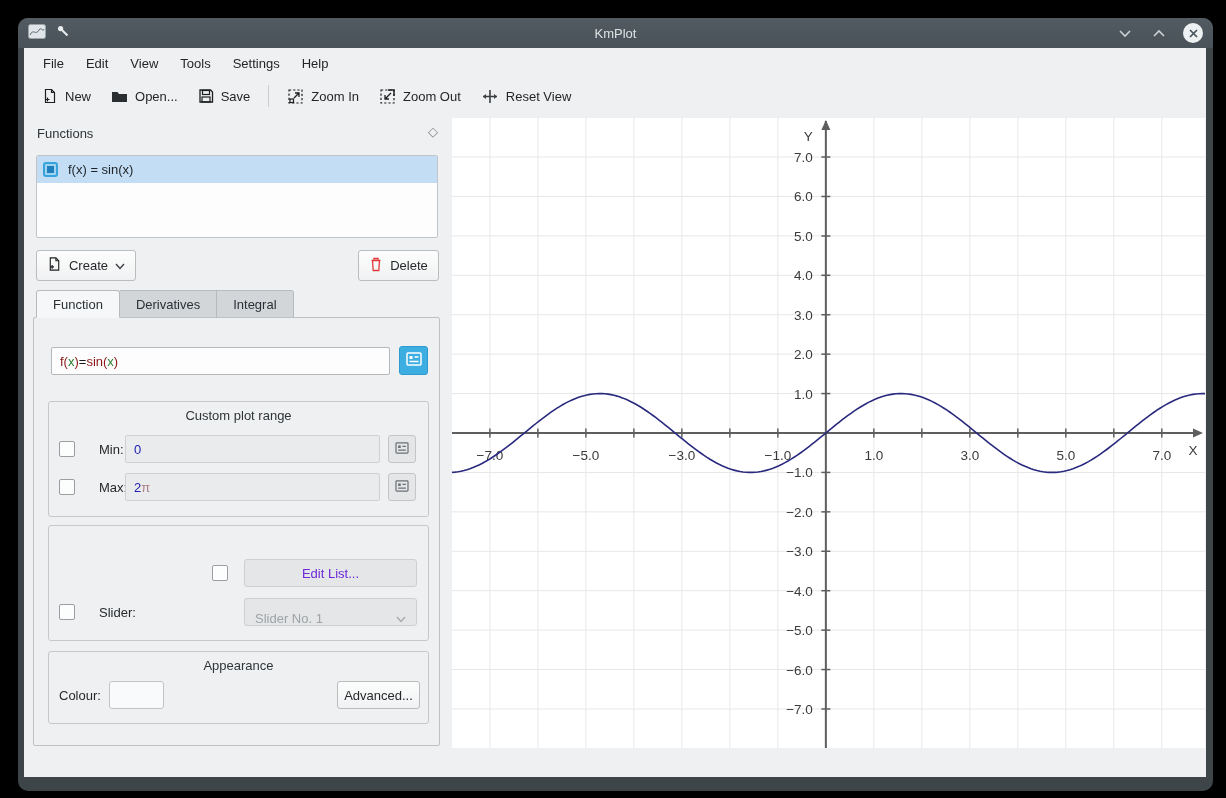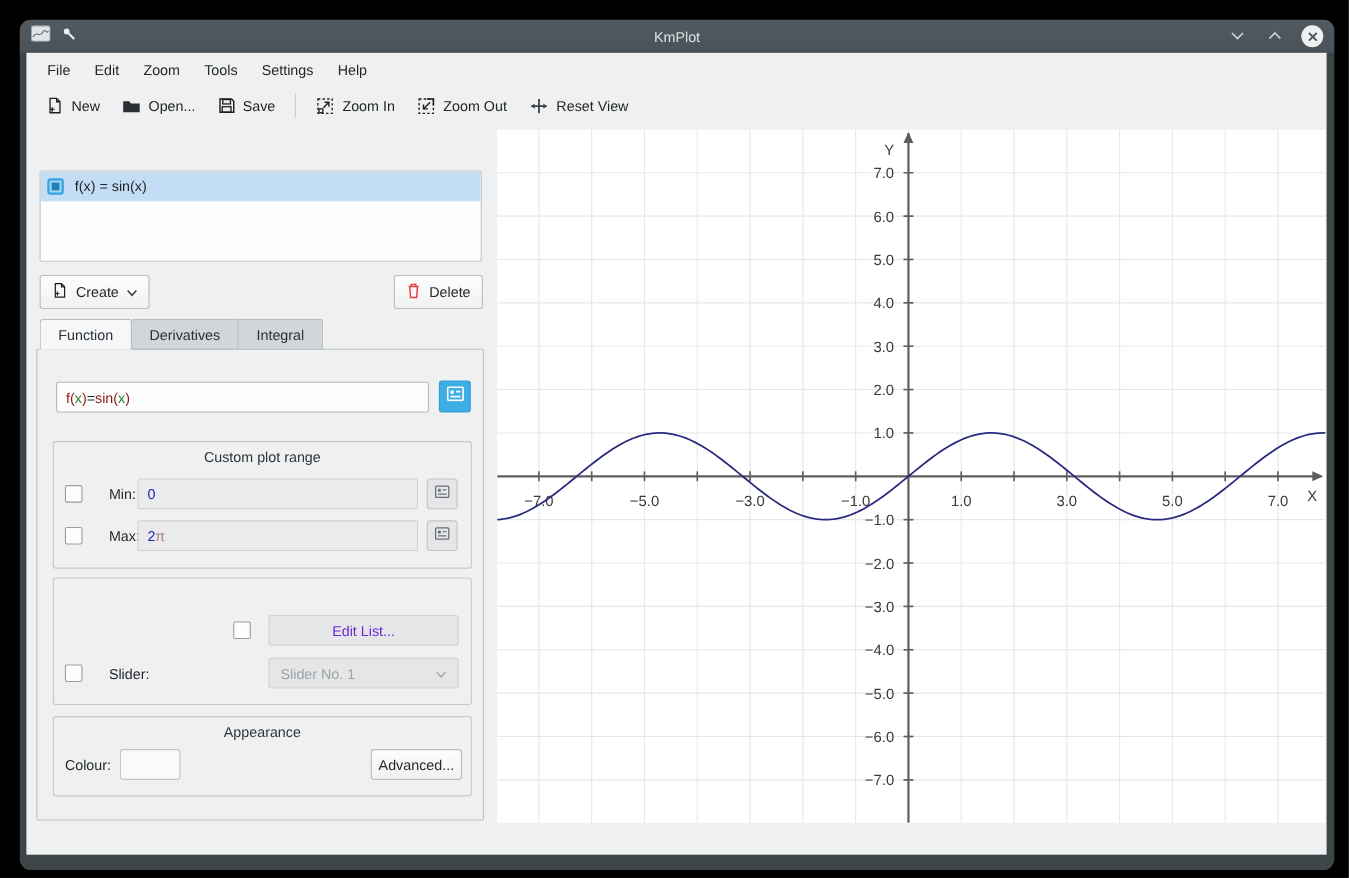--- a/index.html
+++ b/index.html
@@ -51,21 +51,21 @@
   #grp-range { top:83px; height:116px; }
   #grp-params { top:207px; height:116px; }
   #grp-appear { top:333px; height:73px; }
   .row { position:absolute; left:0; right:0; height:28px; display:flex; align-items:center; }
   .cb { width:16px; height:16px; border:1px solid #9a9ea1; background:#fcfdfd; border-radius:2px; margin-left:10px; cursor:pointer; flex:none; }
   .row-label { font-size:13px; color:#25292c; margin-left:24px; }
   .dis-input { position:absolute; left:76px; width:255px; height:28px; background:#eaebec; border:1px solid #cfd2d4; border-radius:2px; display:flex; align-items:center; padding-left:8px; font-size:13px; }
   .v-num { color:#2121b5; } .v-pi { color:#ab8186; }
   .mini-btn { position:absolute; left:339px; width:28px; height:28px; background:#e4e6e8; border:1px solid #c3c6c8; border-radius:3px; display:flex; align-items:center; justify-content:center; cursor:pointer; }
   .dis-btn { position:absolute; left:195px; width:173px; height:28px; background:#e4e6e7; border:1px solid #cdd0d2; border-radius:3px; color:#6d28d9; font-size:13px; display:flex; align-items:center; justify-content:center; }
-  .dis-combo { position:absolute; left:195px; width:173px; height:28px; background:#e4e6e7; border:1px solid #cdd0d2; border-radius:3px; color:#9fa3a6; font-size:13px; display:flex; align-items:center; padding:1px 10px; }
+  .dis-combo { position:absolute; left:195px; width:173px; height:28px; background:#e4e6e7; border:1px solid #cdd0d2; border-radius:3px; color:#9fa3a6; font-size:13px; display:flex; align-items:flex-start; padding:12px 10px; }
   .dis-combo .chev { margin-left:auto; }
   #colour-swatch { position:absolute; left:60px; width:55px; height:28px; background:#f9fafb; border:1px solid #c2c5c8; border-radius:3px; padding:3px; cursor:pointer; }
   #colour-swatch .fill { width:100%; height:100%; }
   #advanced-btn { position:absolute; left:288px; width:83px; height:28px; }
   
   #plot { position:absolute; left:428px; top:70px; width:753px; height:630px; background:#ffffff; }
 </style>
 </head>
 <body>
 
@@ -104,21 +104,21 @@
             </svg>
           </span>
         </span>
     </div>
   </div>
 
   <div id="content">
     <div id="menubar">
         <span class="menu-item">File</span>
         <span class="menu-item">Edit</span>
-        <span class="menu-item">Zoom</span>
+        <span class="menu-item">View</span>
         <span class="menu-item">Tools</span>
         <span class="menu-item">Settings</span>
         <span class="menu-item">Help</span>
       </div>
     <div id="toolbar">
         <span class="tool-btn">
           <span style="display: flex;">
             <svg width="16" height="16" viewBox="0 0 16 16">
               <path d="M3.5 1.5 h6 l3 3 v10 h-9 z" fill="none" stroke="#1c1f21" stroke-width="1.2"></path>
               <path d="M9.5 1.5 v3 h3" fill="none" stroke="#1c1f21" stroke-width="1.2"></path>
@@ -172,20 +172,24 @@
               <path d="M9 2 V15 M2 8.5 H16" stroke="#3a3f42" stroke-width="1.6"></path>
               <path d="M2 8.5 l3 -2.4 v4.8 z" fill="#3a3f42"></path>
               <path d="M16 8.5 l-3 -2.4 v4.8 z" fill="#3a3f42"></path>
             </svg>
           </span>
           <span>Reset View</span>
         </span>
       </div>
 
     <div id="dock">
+      <div id="dock-header">
+        <span id="dock-title">Functions</span>
+        <span id="dock-float">◇</span>
+      </div>
 
       <div id="fn-list">
           <div class="fn-row">
             <span class="fn-check">
               <span class="inner"></span>
             </span>
             <span class="fn-label">f(x) = sin(x)</span>
           </div>
         </div>
 

